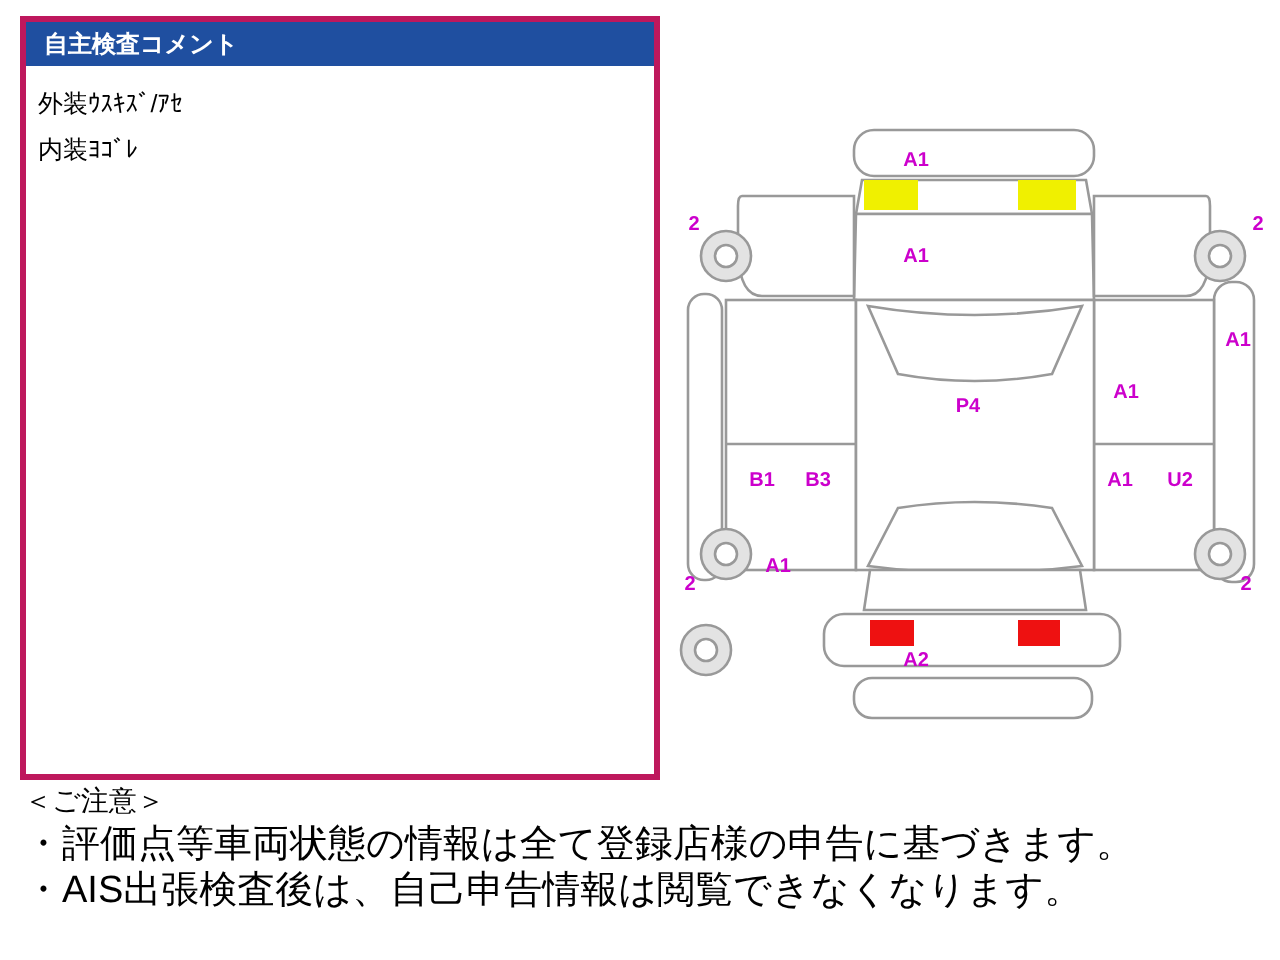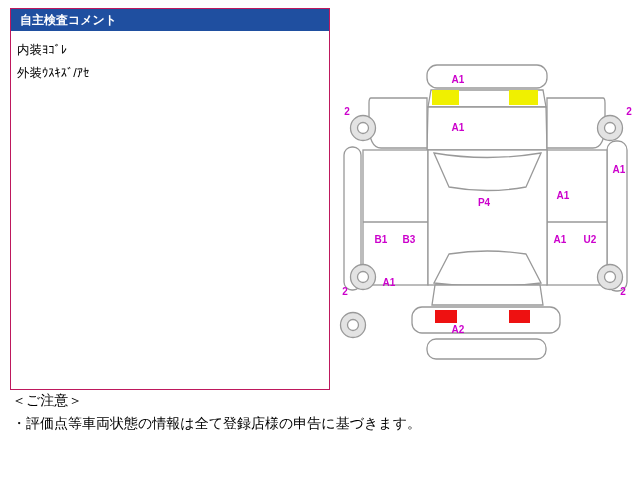--- a/index.html
+++ b/index.html
@@ -7,21 +7,21 @@
     width: 640px; height: 480px;
     background: #ffffff;
     position: relative;
     overflow: hidden;
     font-family: "Liberation Sans", "DejaVu Sans", sans-serif;
     color: #000;
   }
   .comment-box {
     position: absolute; left: 10px; top: 8px;
     width: 320px; height: 382px;
-    border: 1px solid #be185d;
+    border: 3px solid #be185d;
     background: #fff;
     box-sizing: border-box;
   }
   .comment-header {
     height: 22px;
     background: var(--header-bg, #1f4fa0);
     color: #fff;
     font-size: 12px;
     font-weight: bold;
     line-height: 22px;
@@ -37,32 +37,32 @@
   .wheel-inner { fill: #fff; stroke: var(--outline, #999); stroke-width: 1.3; }
   .dmg-label {
     font-family: "Liberation Sans", "DejaVu Sans", sans-serif;
     font-size: 10px;
     font-weight: bold;
     fill: var(--label-color, #cc00cc);
   }
 
   .notice { position: absolute; left: 12px; top: 388px; }
   .notice-title { font-size: 14px; line-height: 24px; }
-  .notice-line { font-size: 14px; line-height: 22.5px; }
+  .notice-line { font-size: 19px; line-height: 22.5px; }
 </style>
 </head>
 <body>
 
 <div class="comment-box">
   <div class="comment-header">
     <span>自主検査コメント</span>
   </div>
   <div class="comment-body">
+    <div class="comment-line">外装ｳｽｷｽﾞ/ｱｾ</div>
     <div class="comment-line">内装ﾖｺﾞﾚ</div>
-    <div class="comment-line">外装ｳｽｷｽﾞ/ｱｾ</div>
   </div>
 </div>
 
 <svg class="car-diagram" viewBox="0 0 307 315" width="307" height="315" xmlns="http://www.w3.org/2000/svg">
 
   <rect class="cs" x="11" y="92" width="17" height="143" rx="8"></rect>
   <rect class="cs" x="274" y="86" width="20" height="150" rx="9"></rect>
 
   <rect class="cs" x="94" y="10" width="120" height="23" rx="10"></rect>
   <path class="cs" d="M 98 35 L 210 35 L 213 52 L 95 52 Z"></path>
@@ -125,13 +125,14 @@
       <text x="56" y="231" text-anchor="middle" class="dmg-label">A1</text>
       <text x="12" y="240" text-anchor="middle" class="dmg-label">2</text>
       <text x="290" y="240" text-anchor="middle" class="dmg-label">2</text>
       <text x="125" y="278" text-anchor="middle" class="dmg-label">A2</text>
     </g>
 </svg>
 
 <div class="notice">
   <div class="notice-title">＜ご注意＞</div>
   <div class="notice-line">・評価点等車両状態の情報は全て登録店様の申告に基づきます。</div>
+  <div class="notice-line">・AIS出張検査後は、自己申告情報は閲覧できなくなります。</div>
 </div>
 
 </body></html>

